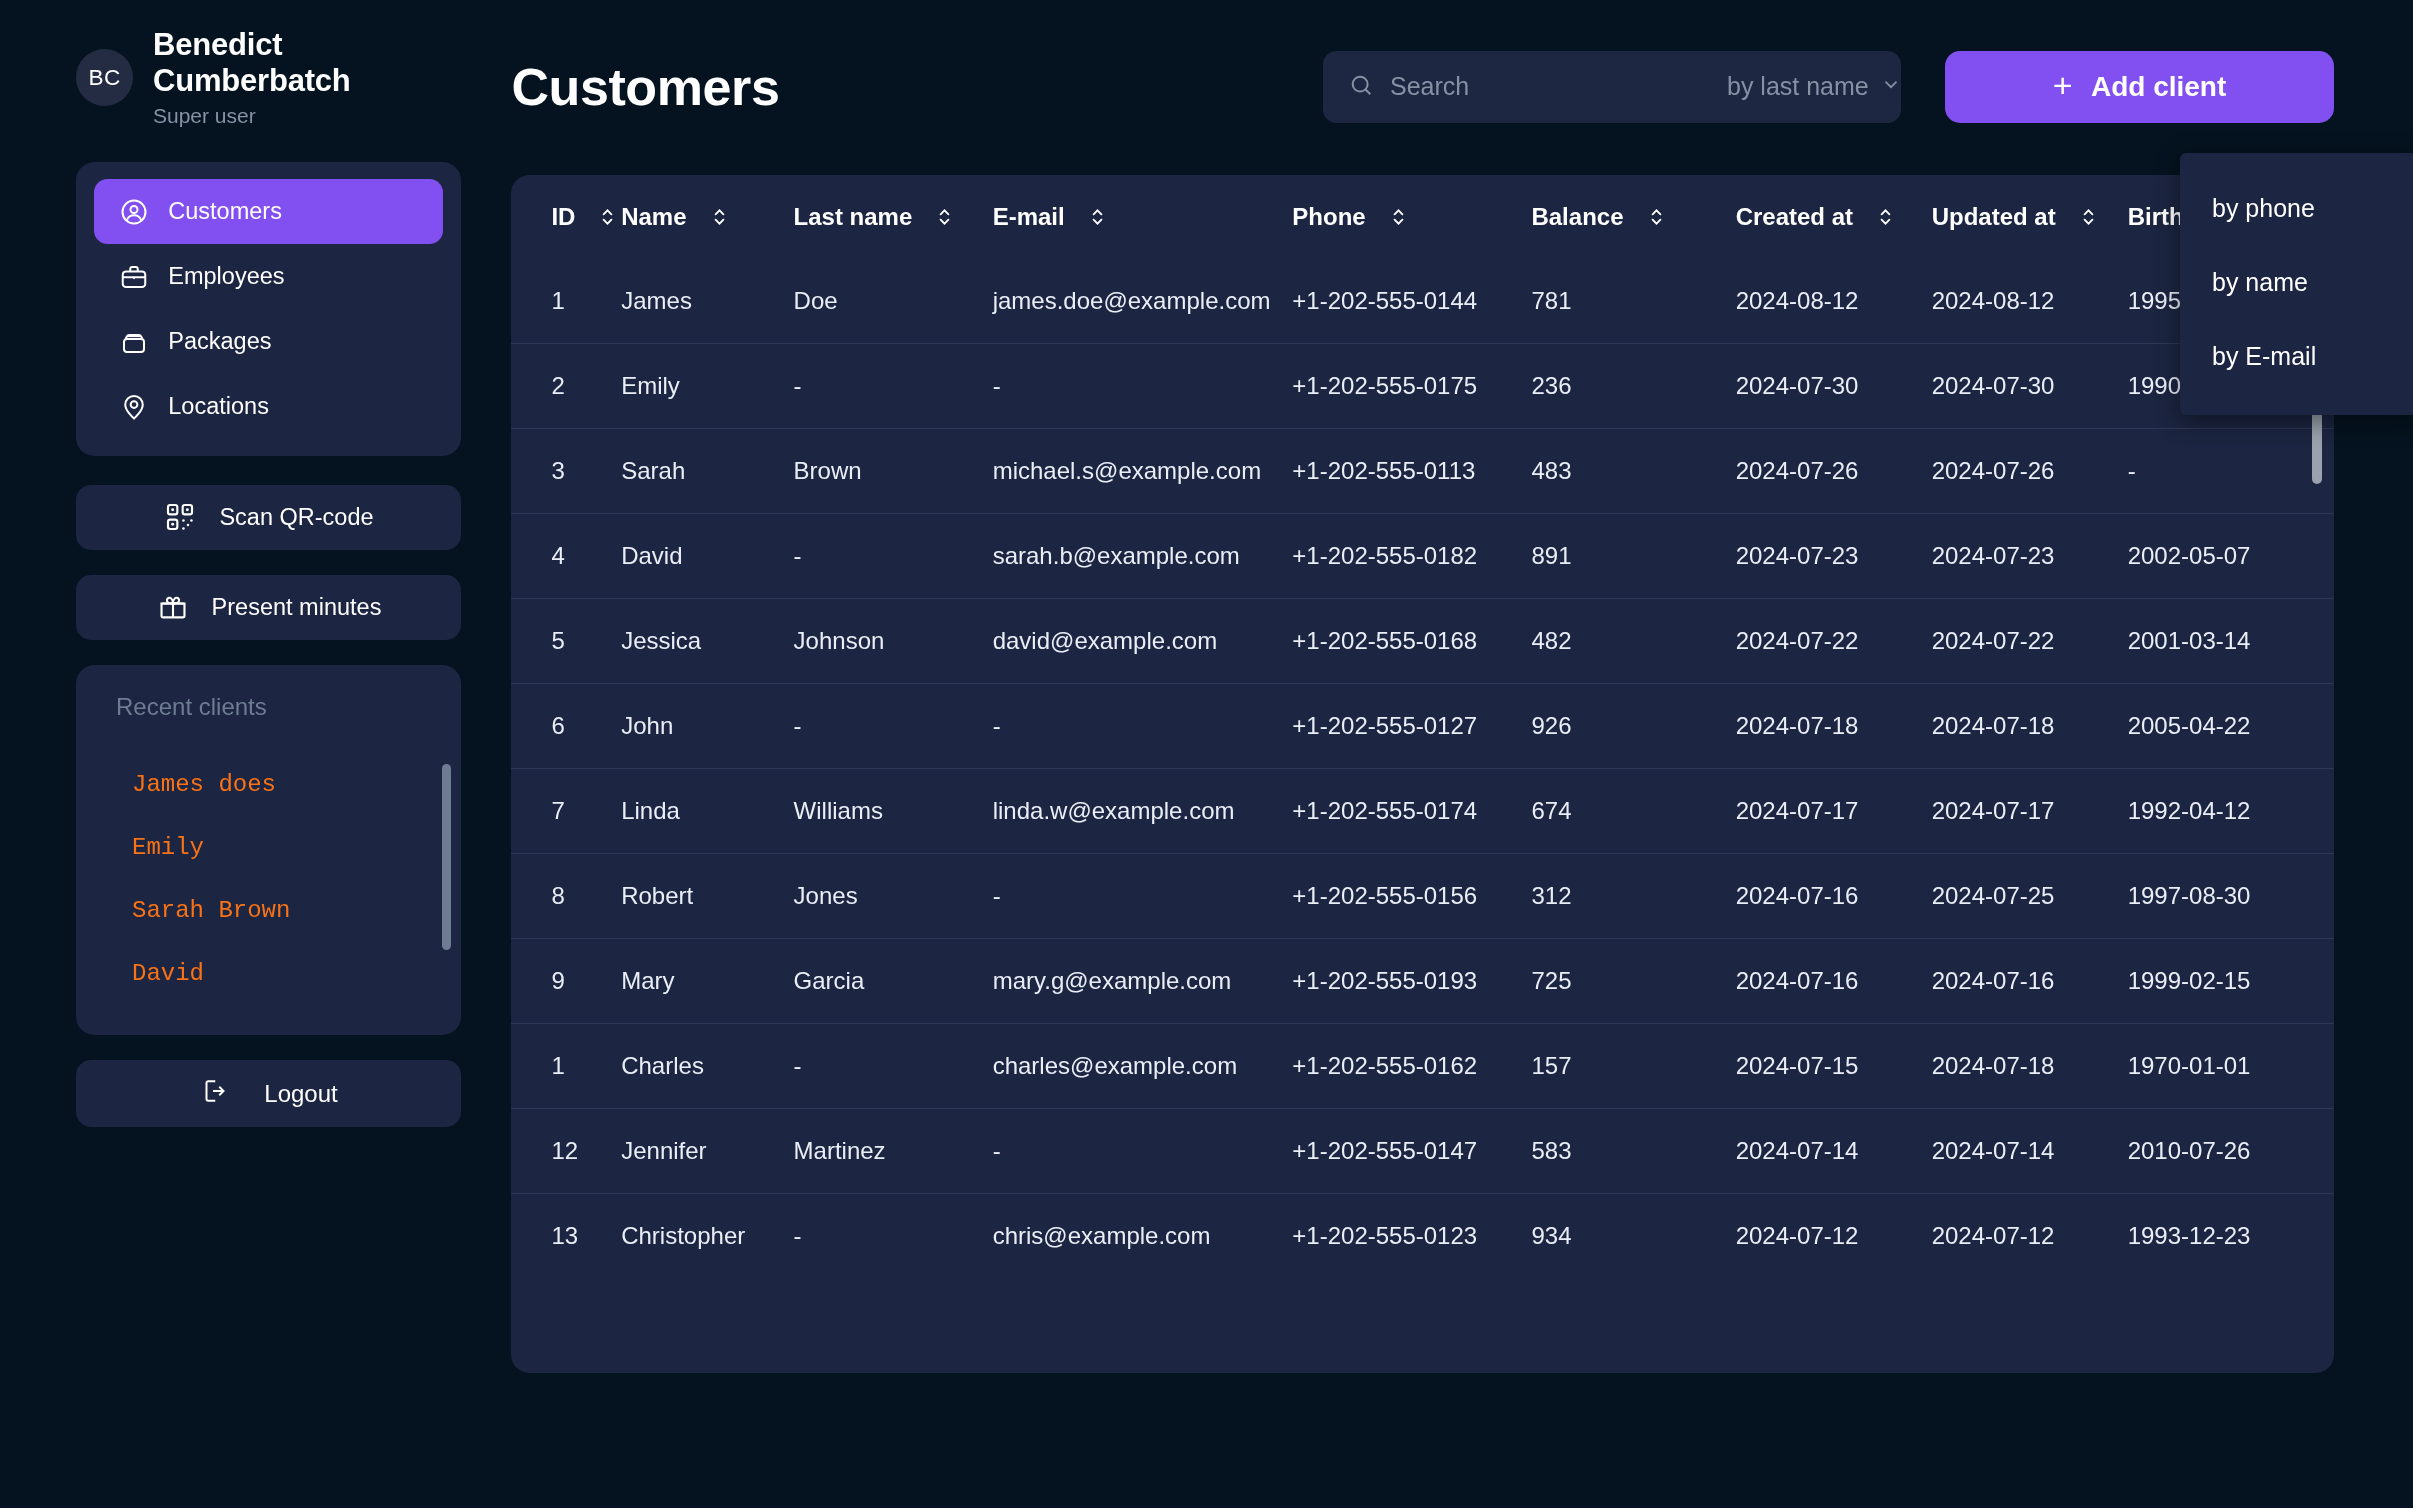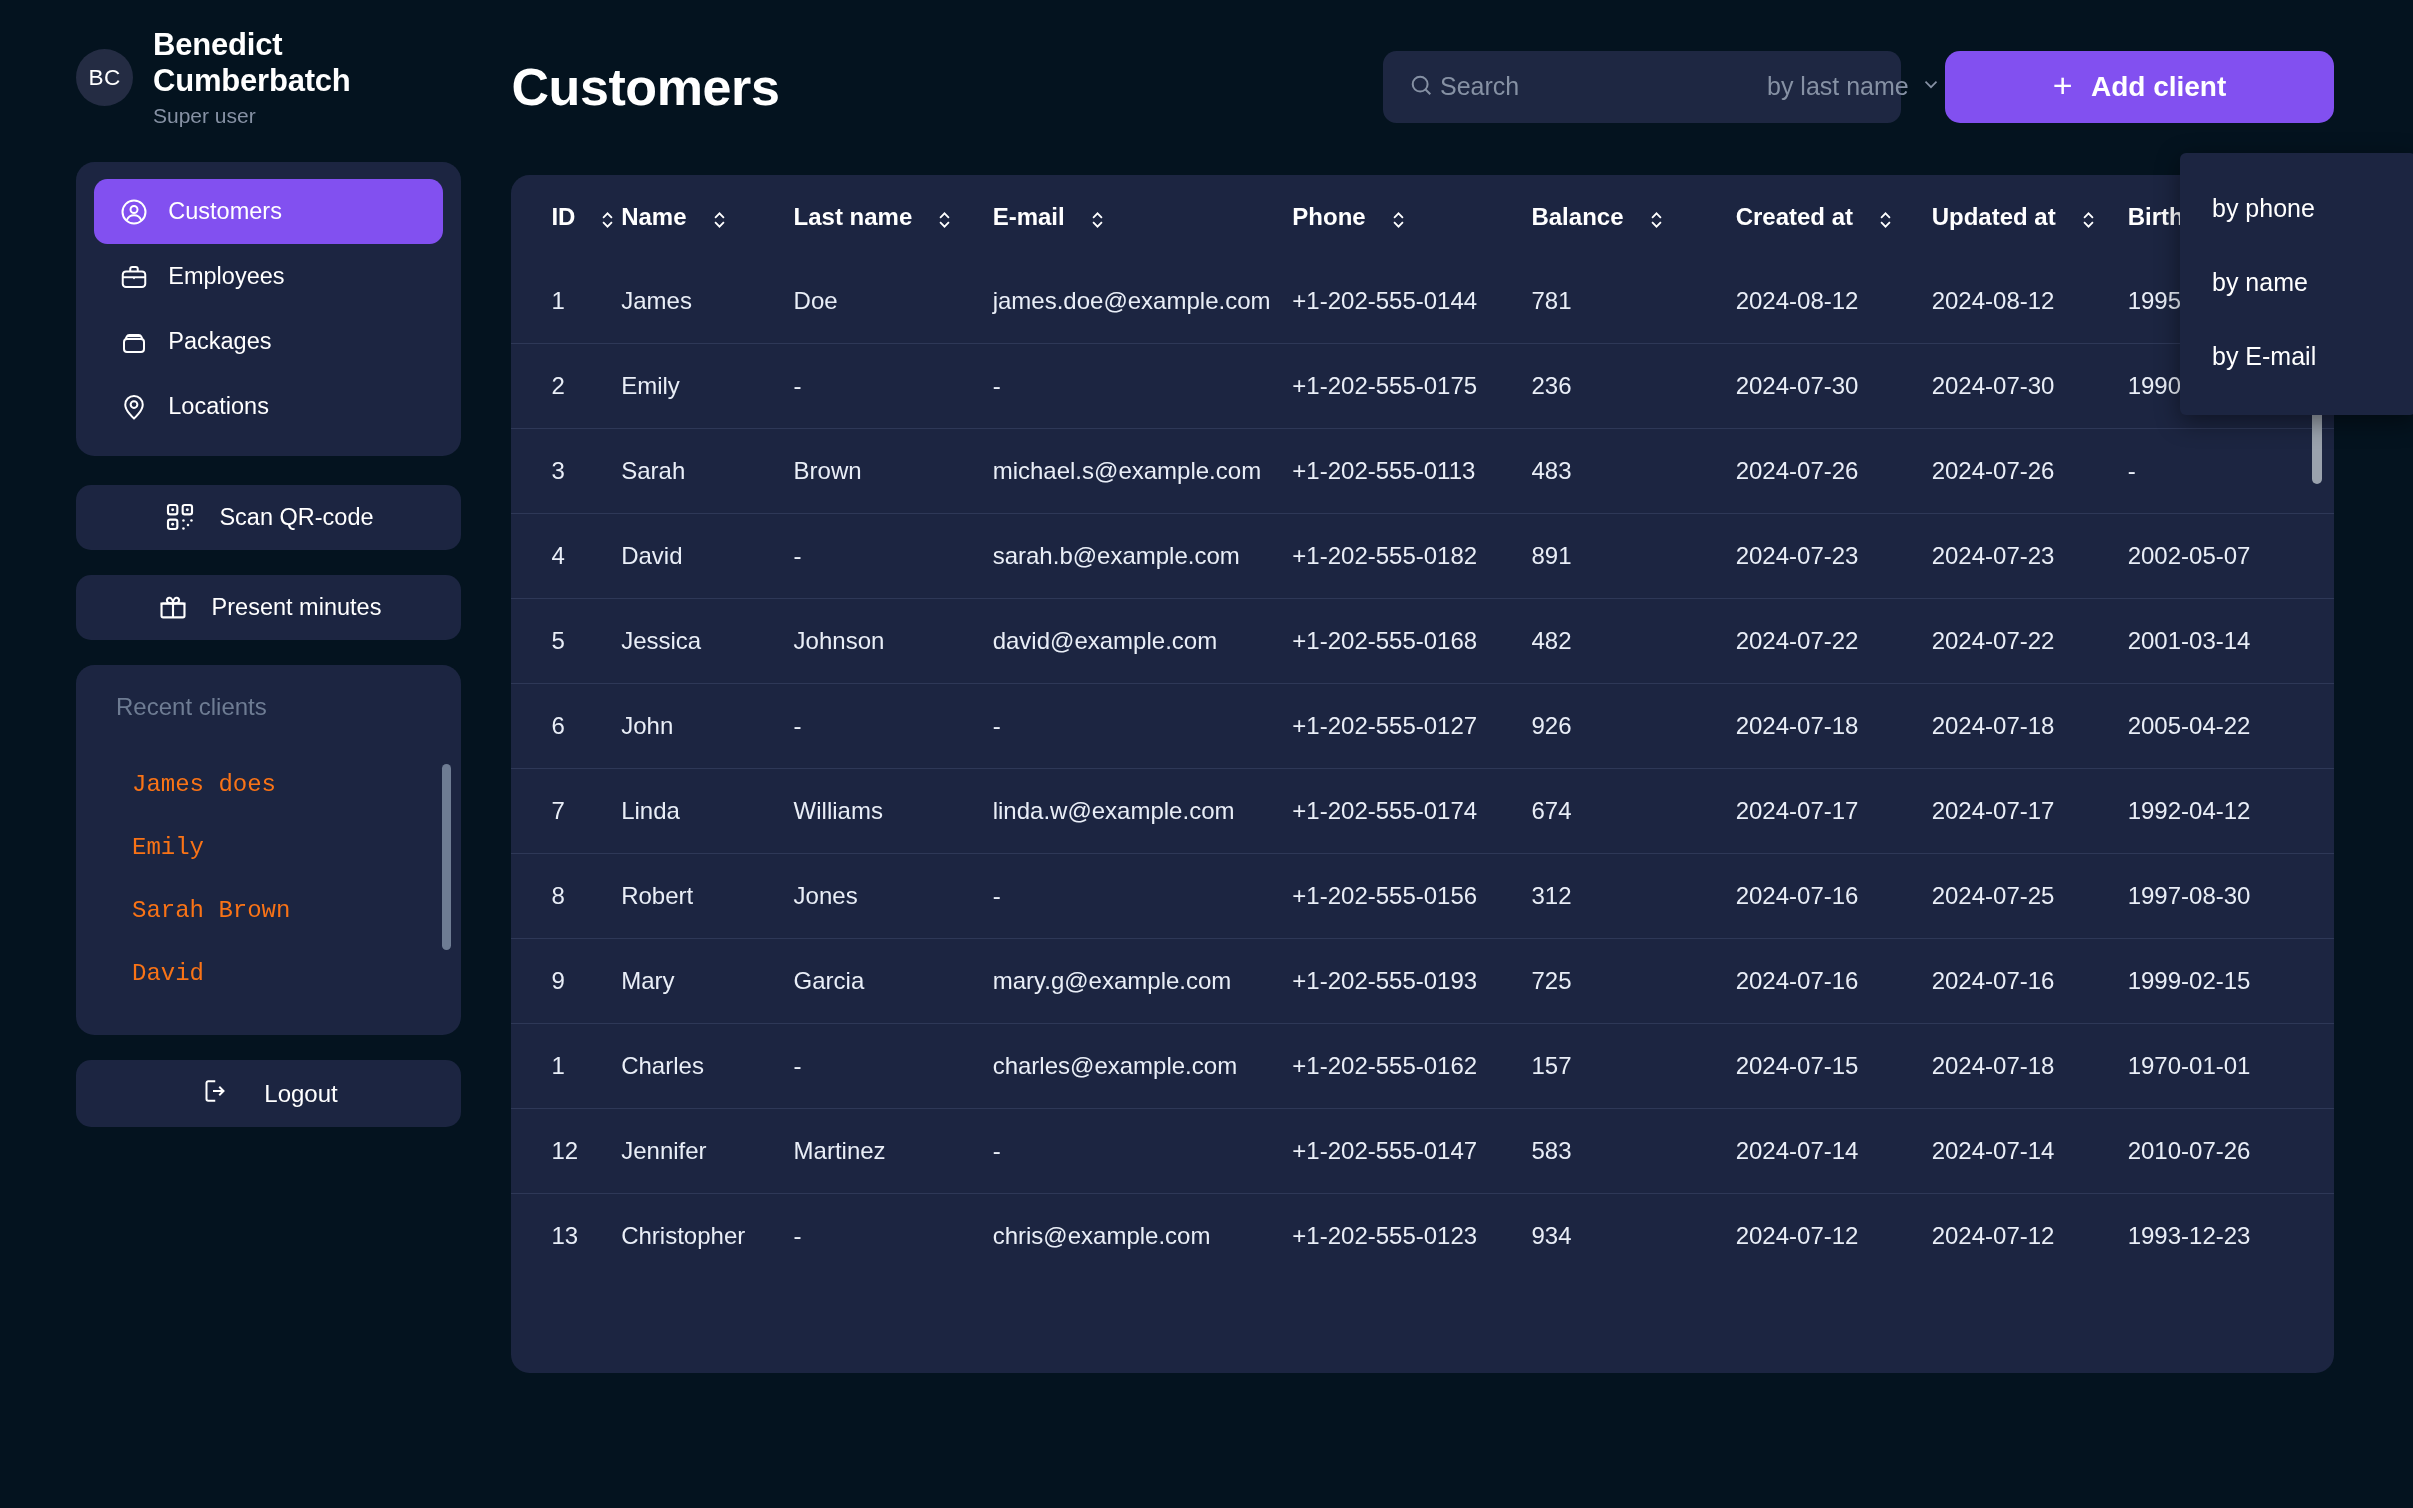--- a/index.html
+++ b/index.html
@@ -156,28 +156,28 @@
   .page-title {
     color: #ffffff;
     font-size: 52px;
     font-weight: bold;
     letter-spacing: -0.4px;
     flex: 0 0 auto;
   }
   .topbar-spacer { flex: 1 1 auto; }
 
   .search-box {
-    width: 518px;
+    width: 578px;
     height: 72px;
     background: #1e2742;
     border-radius: 13.4px;
     display: flex;
     align-items: center;
     padding: 0 23.5px 0 25px;
-    gap: 5px;
+    gap: 15px;
     flex: 0 0 auto;
     margin-right: 44px;
   }
   .search-input {
     flex: 1 1 auto;
     background: transparent;
     border: none;
     outline: none;
     color: #e7ecf5;
     font-size: 25px;
@@ -221,21 +221,21 @@
   thead th {
     height: 84px;
     text-align: left;
     color: #ffffff;
     font-size: 24px;
     font-weight: bold;
     padding: 0;
     vertical-align: middle;
     white-space: nowrap;
   }
-  .th-inner { display: flex; align-items: flex-end; gap: 24px; cursor: pointer; }
+  .th-inner { display: flex; align-items: center; gap: 24px; cursor: pointer; }
   .sort-ico { display: inline-flex; flex-direction: column; gap: 2.5px; }
 
   tbody td {
     height: 85px;
     color: #e9eef7;
     font-size: 24px;
     padding: 0;
     vertical-align: middle;
     white-space: nowrap;
     border-top: 0.8px solid #2e3857;

